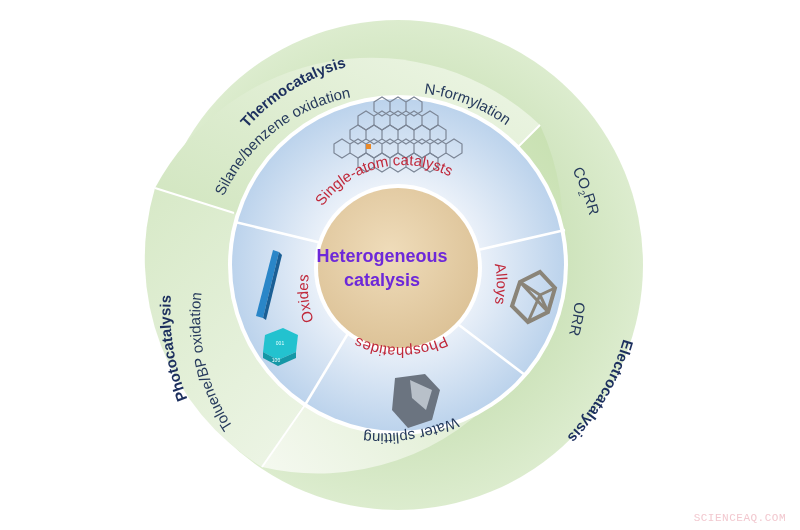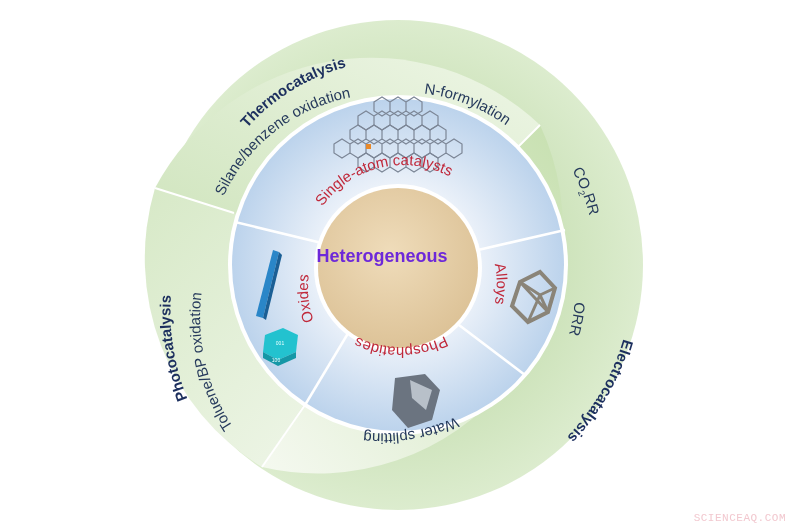--- a/index.html
+++ b/index.html
@@ -117,15 +117,16 @@
   <text font-size="15" fill="#263a5c"><textPath href="#arcToluene" startOffset="2%">Toluene/BP oxidation</textPath></text>
 
   <text font-size="15" fill="#c0283a"><textPath href="#arcSingle" startOffset="2%">Single-atom catalysts</textPath></text>
   <text font-size="15" fill="#c0283a"><textPath href="#arcAlloys" startOffset="20%">Alloys</textPath></text>
   <text font-size="15" fill="#c0283a"><textPath href="#arcPhos" startOffset="10%">Phosphatides</textPath></text>
   <text font-size="15" fill="#c0283a"><textPath href="#arcOxides" startOffset="10%">Oxides</textPath></text>
 </svg>
 
 <div class="center-title">
   <div>Heterogeneous</div>
+  <div>catalysis</div>
 </div>
 
 <div class="watermark">SCIENCEAQ.COM</div>
 
 </body></html>

